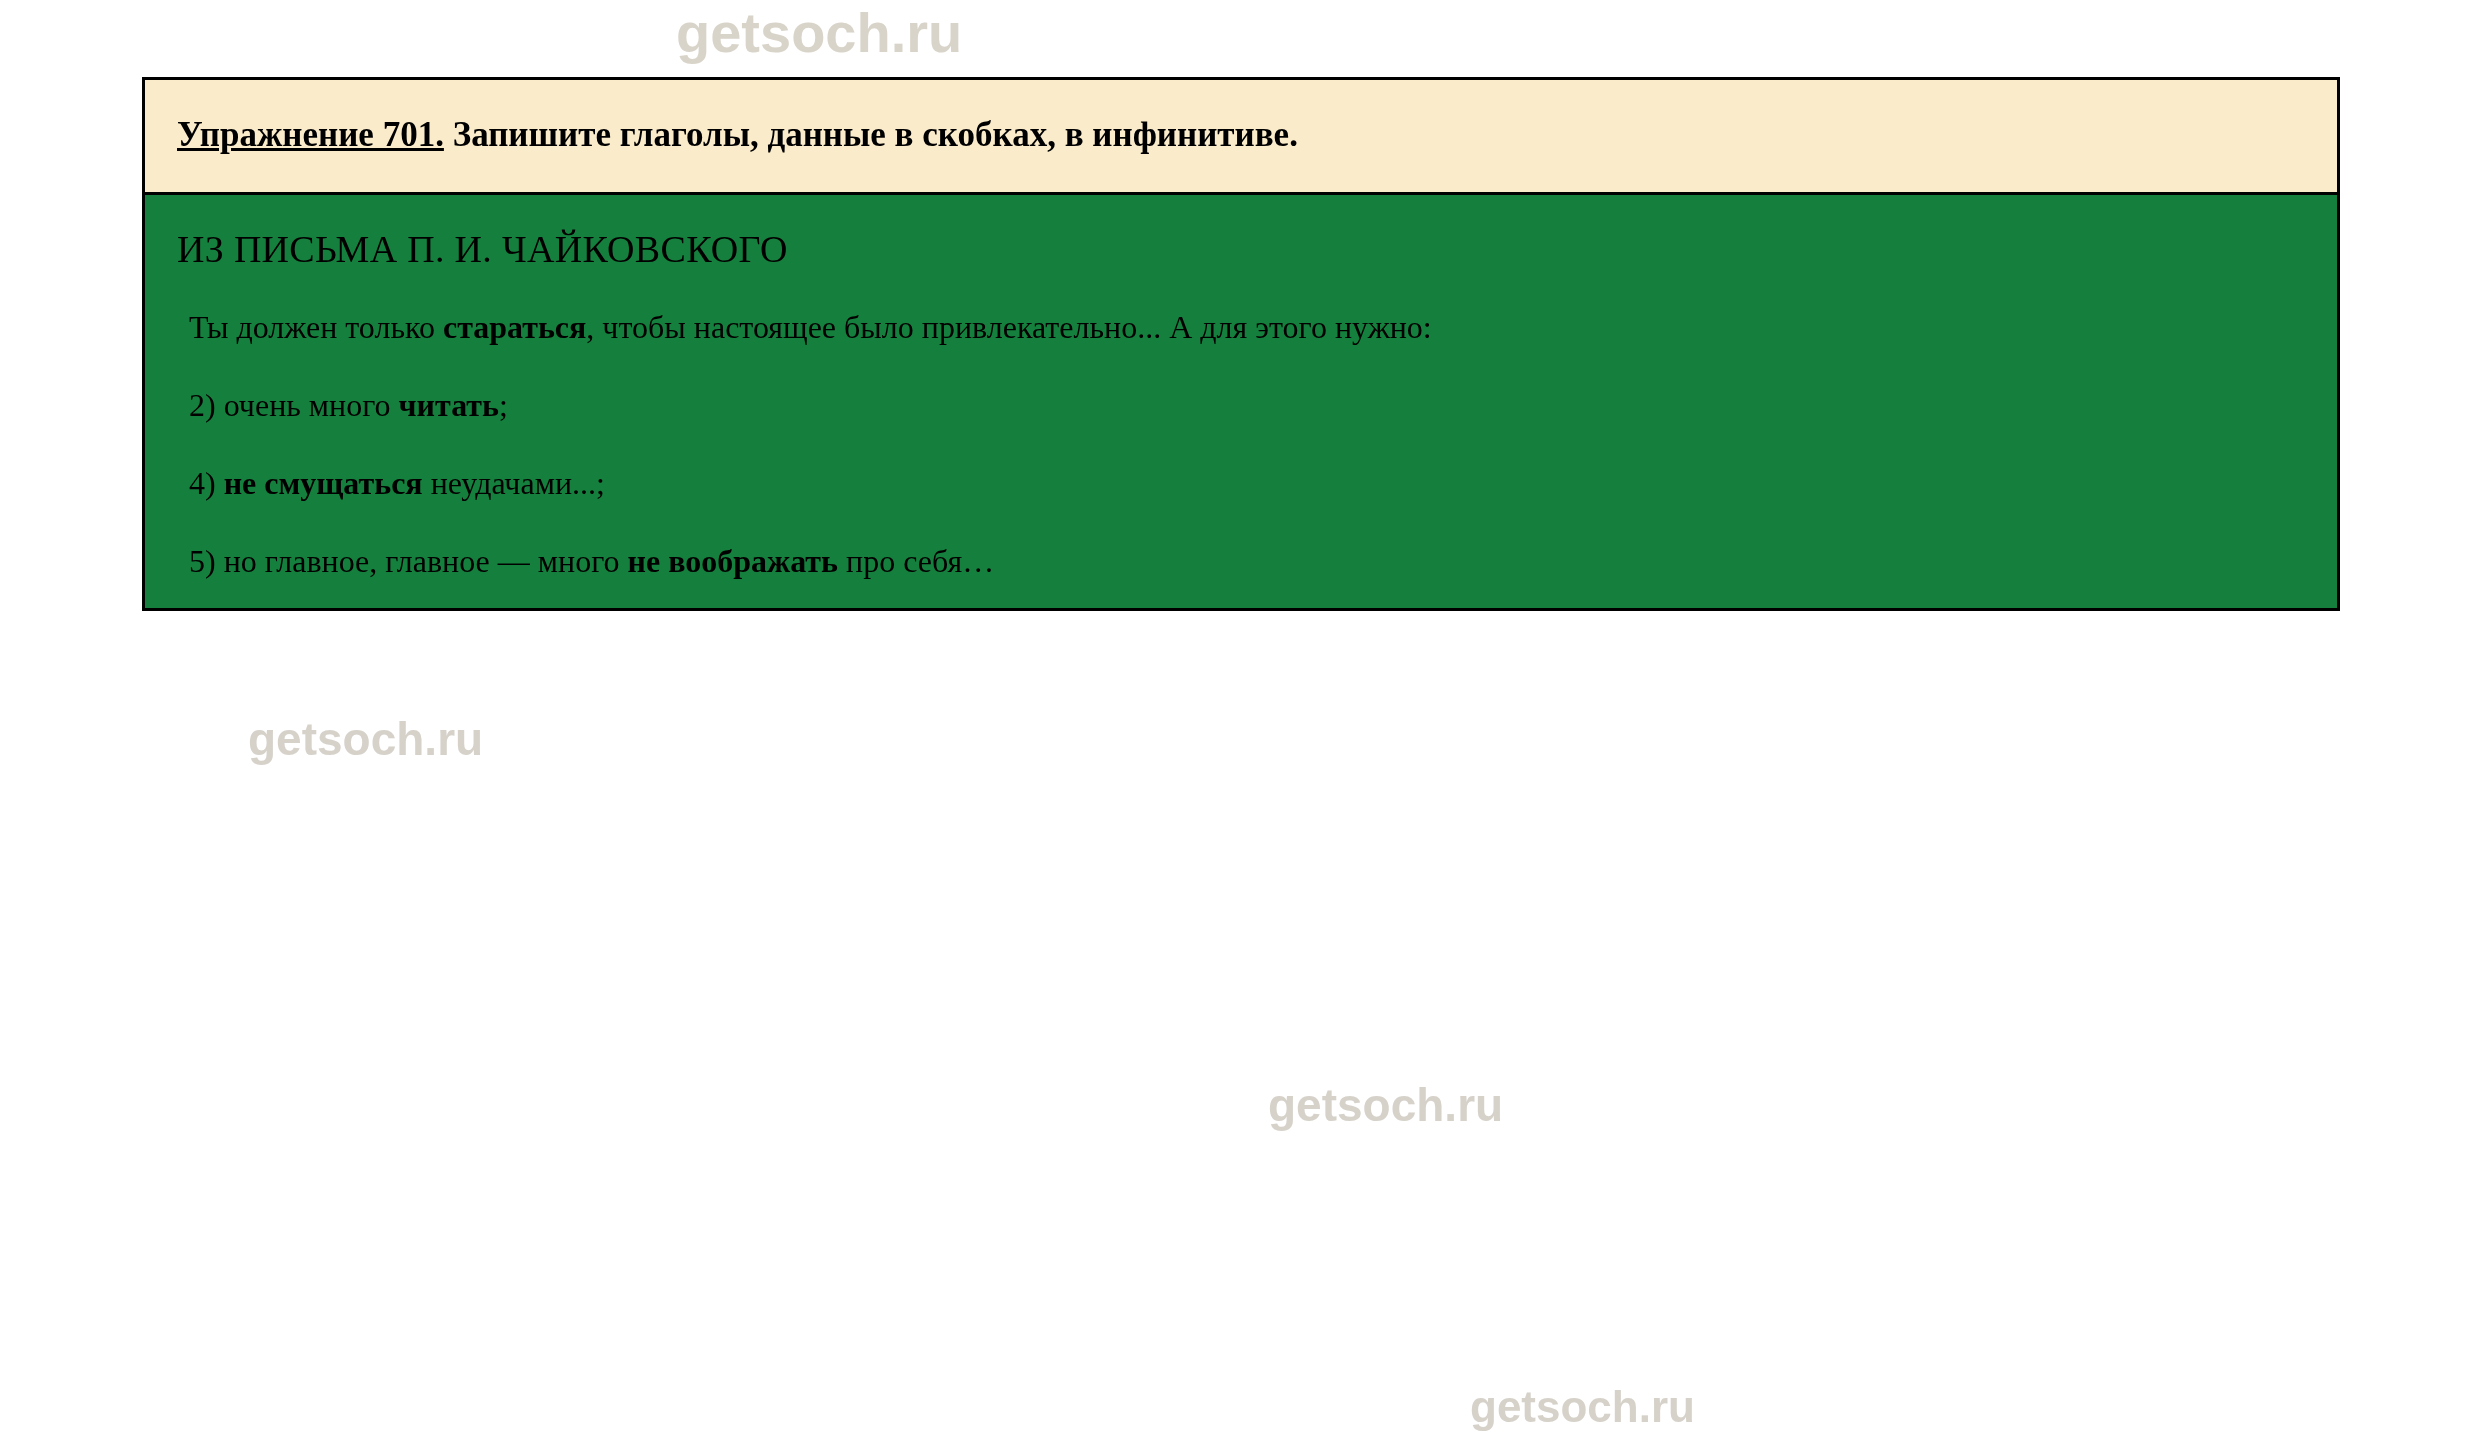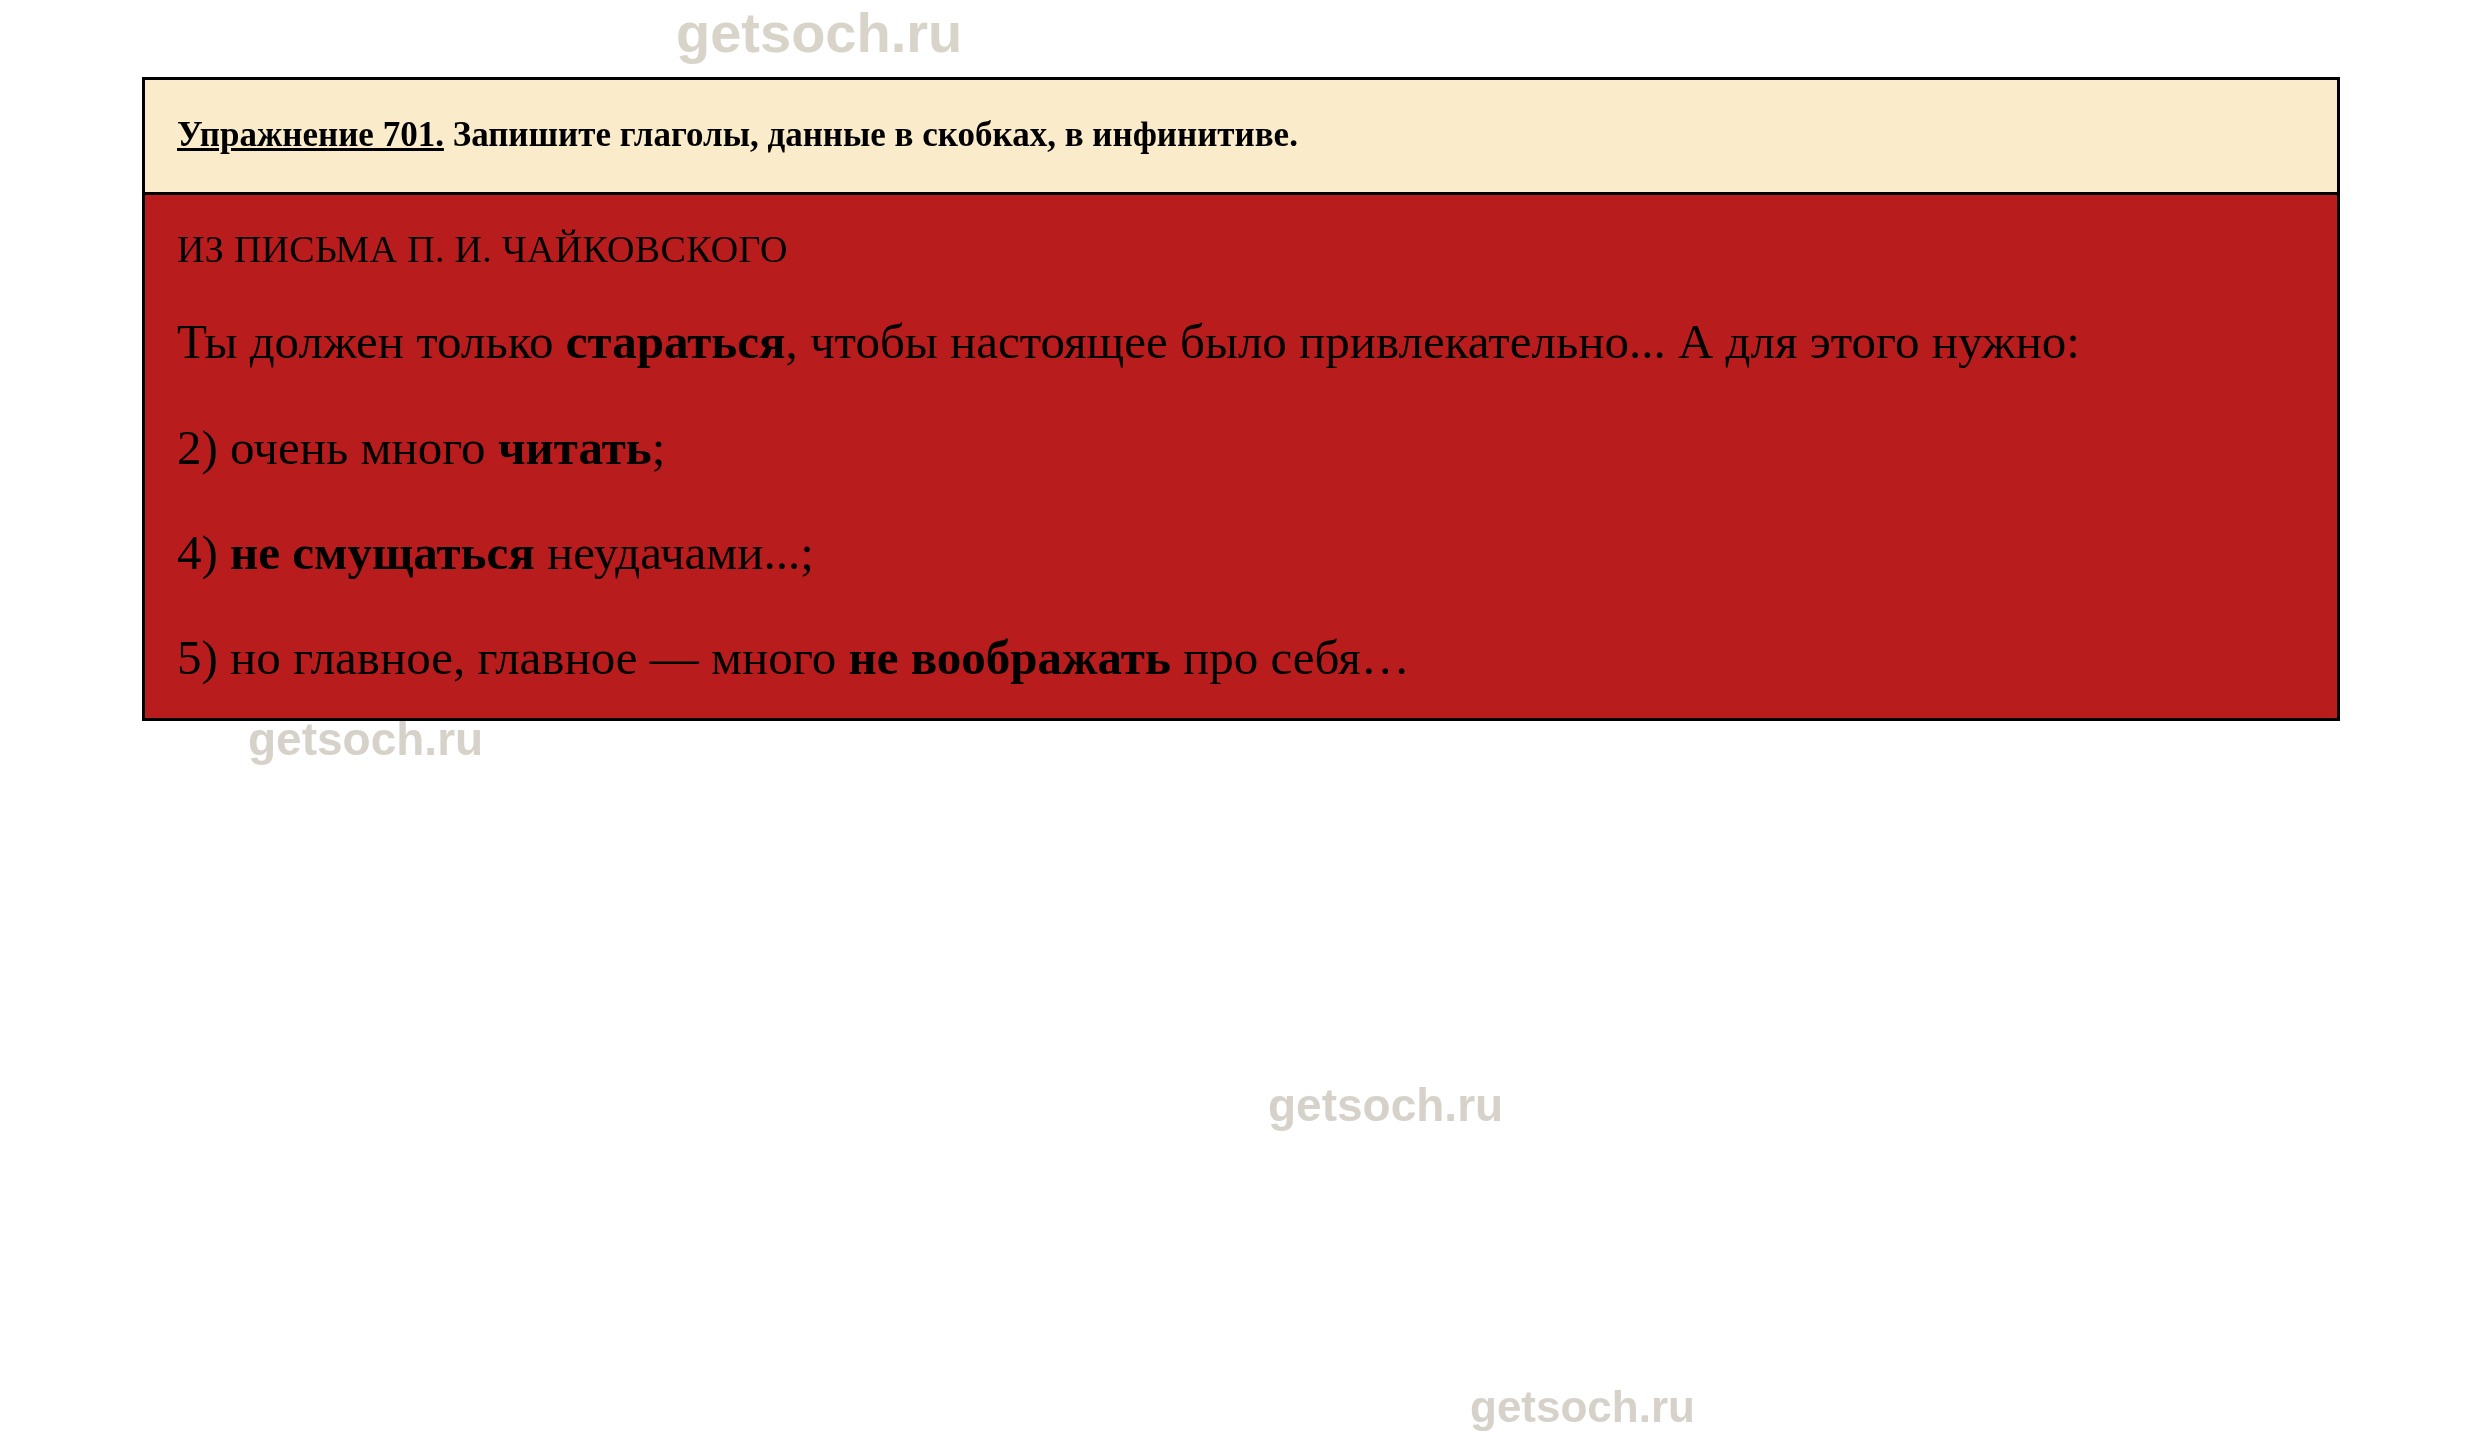--- a/index.html
+++ b/index.html
@@ -33,21 +33,21 @@
   .wm6 { left: 1470px; top: 1382px; font-size: 44px; color: #d6d2ca; }
 
   
   .card {
     position: absolute;
     left: 142px;
     top: 77px;
     width: 2198px;
     border: 3px solid #000000;
     box-sizing: border-box;
-    background: #b91c1c;
+    background: #15803d;
   }
 
   .task-header {
     background: #faebca;
     border-bottom: 3px solid #000000;
     padding: 28px 32px 30px 32px;
     box-sizing: border-box;
   }
   .task-line {
     font-size: 35px;
@@ -69,24 +69,24 @@
 
   .doc-title {
     font-size: 38px;
     line-height: 1.5;
     color: #000000;
     margin-bottom: 24px;
     letter-spacing: 0.3px;
   }
 
   p.para {
-    font-size: 49px;
+    font-size: 32px;
     line-height: 1.62;
     color: #000000;
-    margin: 0 0 26px 0;
+    margin: 0 0 26px 12px;
     text-align: justify;
     text-justify: inter-word;
     font-family: Liberation Serif, serif;
   }
   p.para:last-child { margin-bottom: 0; }
   p.nojust { text-align: left; }
 
   b { font-weight: bold; }
 </style>
 </head>

